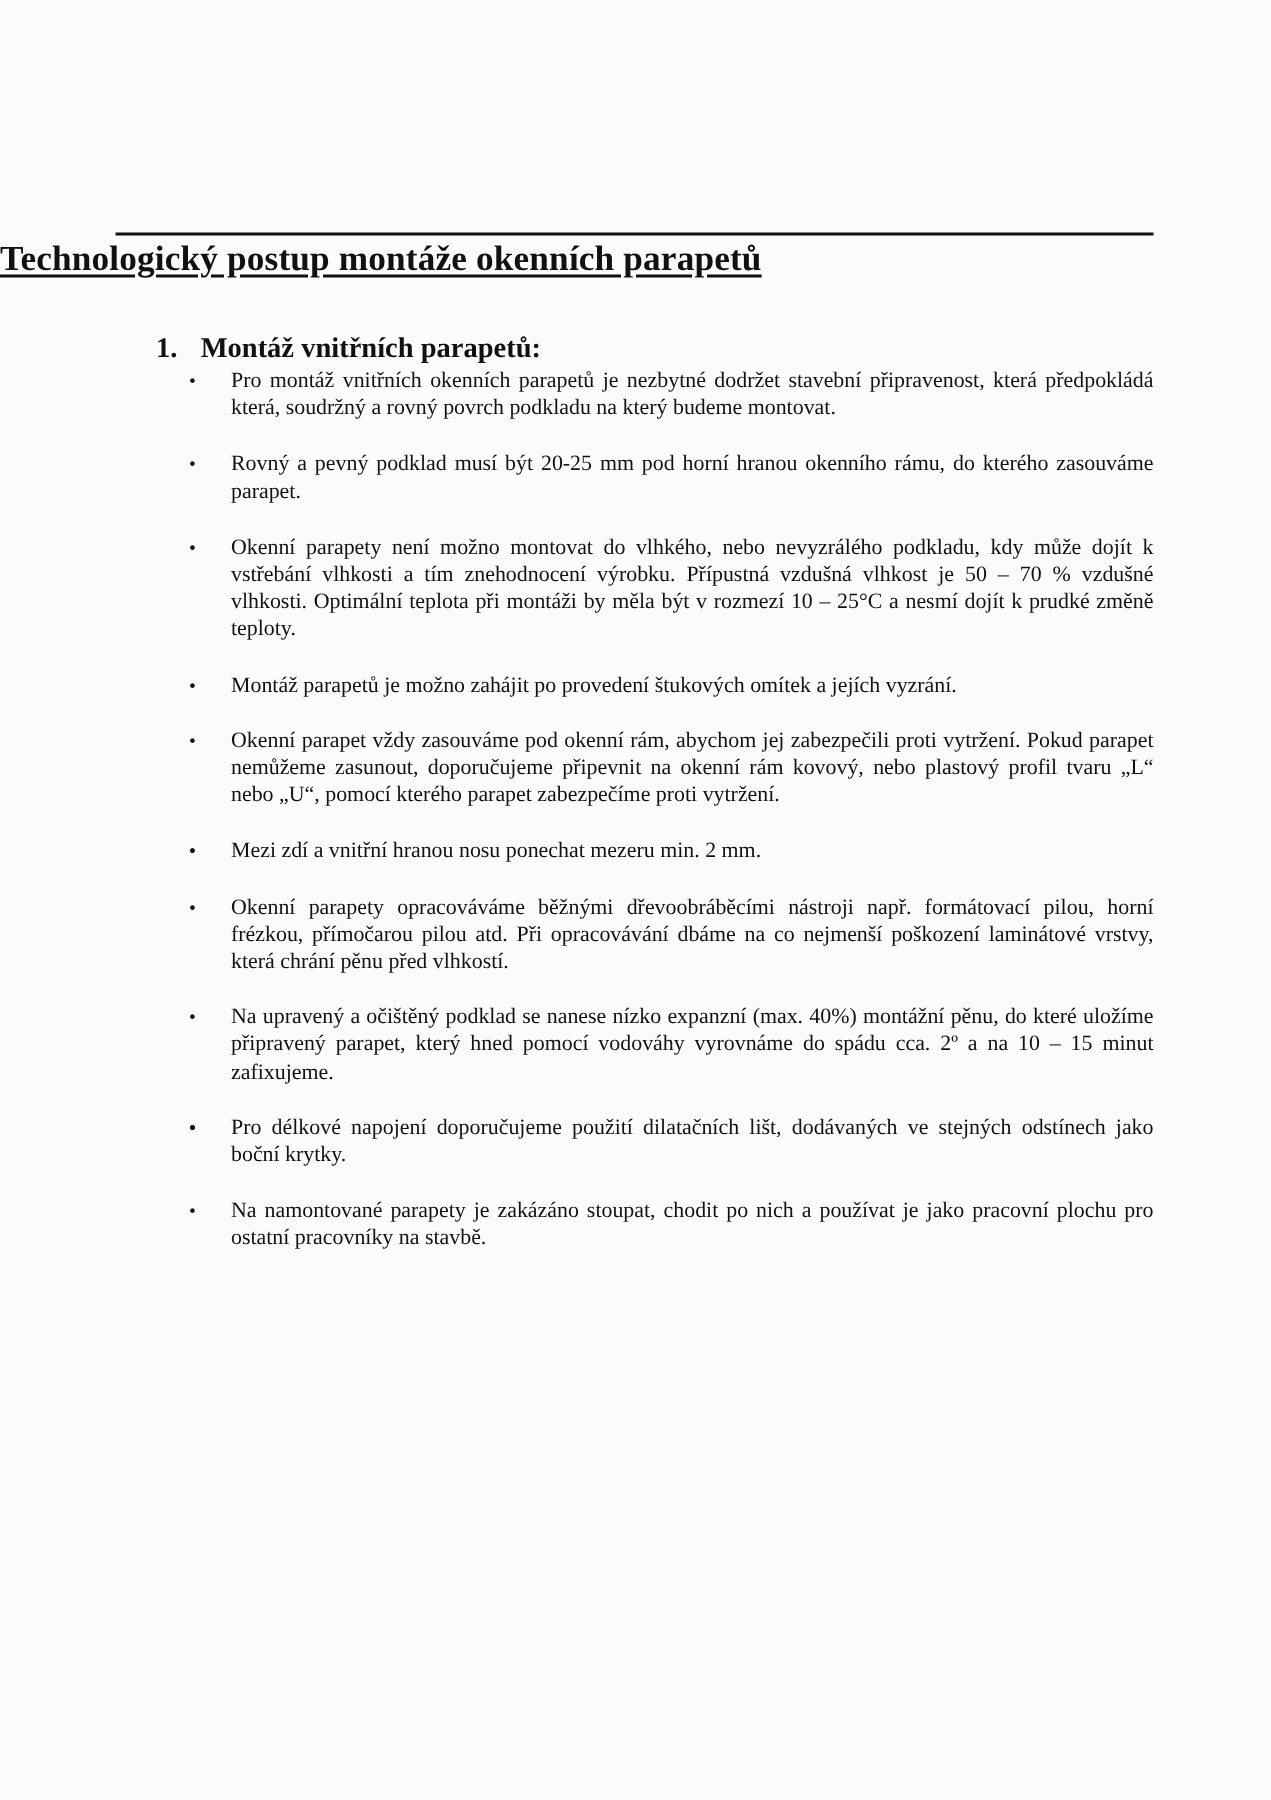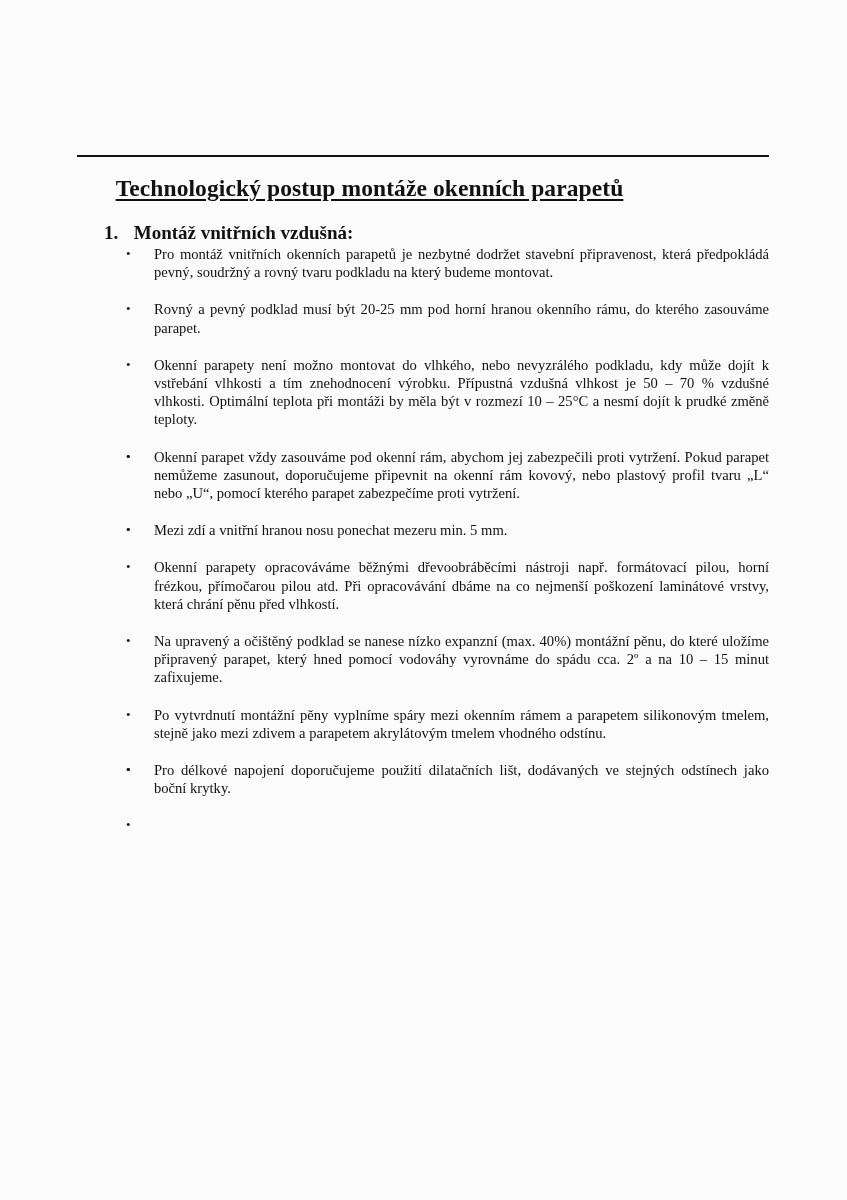--- a/index.html
+++ b/index.html
@@ -2,49 +2,49 @@
 <html><head>
 <meta charset="utf-8">
 <style>
   html, body { margin: 0; padding: 0; }
   body {
     width: 847px; height: 1200px; background: #fbfbfb; position: relative; overflow: hidden;
     font-family: "Liberation Serif", "DejaVu Serif", serif; color: #111;
   }
   .rule { position: absolute; left: 77px; top: 155px; width: 692px; height: 2px; background: #111; }
   .title {
-    position: absolute; left: 0; width: 739px; top: 175px; text-align: center;
+    position: absolute; left: 0; width: 739px; top: 160px; text-align: left;
     font-size: 23.5px; font-weight: bold; text-decoration: underline; text-underline-offset: 3px;
     text-decoration-thickness: 1.5px; letter-spacing: 0.1px;
   }
   .heading {
     position: absolute; left: 104px; top: 222px; font-size: 19px; font-weight: bold;
   }
   .heading .num { display: inline-block; width: 25px; }
   .list { position: absolute; left: 126px; top: 245px; width: 643px; margin: 0; padding: 0; list-style: none; }
   .item { position: relative; padding-left: 28px; font-size: 14.6px; line-height: 18.2px; text-align: justify; }
   .bullet { position: absolute; left: 0; top: 0; font-size: 13px; }
 </style>
 </head>
 <body>
 
 <div class="rule"></div>
 <div class="title">Technologický postup montáže okenních parapetů</div>
 <div class="heading">
   <span class="num">1.</span>
-  <span>Montáž vnitřních vzdušná:</span>
+  <span>Montáž vnitřních parapetů:</span>
 </div>
 <ul class="list" id="bullet-list">
-    <li class="item"><span class="bullet">•</span><span>Pro montáž vnitřních okenních parapetů je nezbytné dodržet stavební připravenost, která předpokládá pevný, soudržný a rovný tvaru podkladu na který budeme montovat.</span></li>
+    <li class="item"><span class="bullet">•</span><span>Pro montáž vnitřních okenních parapetů je nezbytné dodržet stavební připravenost, která předpokládá která, soudržný a rovný povrch podkladu na který budeme montovat.</span></li>
     <li class="item" style="margin-top: 19px;"><span class="bullet">•</span><span>Rovný a pevný podklad musí být 20-25 mm pod horní hranou okenního rámu, do kterého zasouváme parapet.</span></li>
     <li class="item" style="margin-top: 19px;"><span class="bullet">•</span><span>Okenní parapety není možno montovat do vlhkého, nebo nevyzrálého podkladu, kdy může dojít k vstřebání vlhkosti a tím znehodnocení výrobku. Přípustná vzdušná vlhkost je 50 – 70 % vzdušné vlhkosti. Optimální teplota při montáži by měla být v rozmezí 10 – 25°C a nesmí dojít k prudké změně teploty.</span></li>
-    <li class="item" style="margin-top: 19px;"><span class="bullet">•</span></li>
+    <li class="item" style="margin-top: 19px;"><span class="bullet">•</span><span>Montáž parapetů je možno zahájit po provedení štukových omítek a jejích vyzrání.</span></li>
     <li class="item" style="margin-top: 19px;"><span class="bullet">•</span><span>Okenní parapet vždy zasouváme pod okenní rám, abychom jej zabezpečili proti vytržení. Pokud parapet nemůžeme zasunout, doporučujeme připevnit na okenní rám kovový, nebo plastový profil tvaru „L“ nebo „U“, pomocí kterého parapet zabezpečíme proti vytržení.</span></li>
     <li class="item" style="margin-top: 19px;"><span class="bullet">•</span></li>
-    <li class="item" style="margin-top: 19px;"><span class="bullet">•</span><span>Mezi zdí a vnitřní hranou nosu ponechat mezeru min. 5 mm.</span></li>
+    <li class="item" style="margin-top: 19px;"><span class="bullet">•</span><span>Mezi zdí a vnitřní hranou nosu ponechat mezeru min. 2 mm.</span></li>
     <li class="item" style="margin-top: 19px;"><span class="bullet">•</span><span>Okenní parapety opracováváme běžnými dřevoobráběcími nástroji např. formátovací pilou, horní frézkou, přímočarou pilou atd. Při opracovávání dbáme na co nejmenší poškození laminátové vrstvy, která chrání pěnu před vlhkostí.</span></li>
     <li class="item" style="margin-top: 19px;"><span class="bullet">•</span><span>Na upravený a očištěný podklad se nanese nízko expanzní (max. 40%) montážní pěnu, do které uložíme připravený parapet, který hned pomocí vodováhy vyrovnáme do spádu cca. 2º a na 10 – 15 minut zafixujeme.</span></li>
-    <li class="item" style="margin-top: 19px;"><span class="bullet">•</span><span>Po vytvrdnutí montážní pěny vyplníme spáry mezi okenním rámem a parapetem silikonovým tmelem, stejně jako mezi zdivem a parapetem akrylátovým tmelem vhodného odstínu.</span></li>
+    <li class="item" style="margin-top: 19px;"><span class="bullet">•</span></li>
     <li class="item" style="margin-top: 19px;"><span class="bullet">•</span></li>
     <li class="item" style="margin-top: 19px;"><span class="bullet">•</span></li>
     <li class="item" style="margin-top: 19px;"><span class="bullet">•</span><span>Pro délkové napojení doporučujeme použití dilatačních lišt, dodávaných ve stejných odstínech jako boční krytky.</span></li>
-    <li class="item" style="margin-top: 19px;"><span class="bullet">•</span></li>
+    <li class="item" style="margin-top: 19px;"><span class="bullet">•</span><span>Na namontované parapety je zakázáno stoupat, chodit po nich a používat je jako pracovní plochu pro ostatní pracovníky na stavbě.</span></li>
   </ul>
 
 </body></html>

